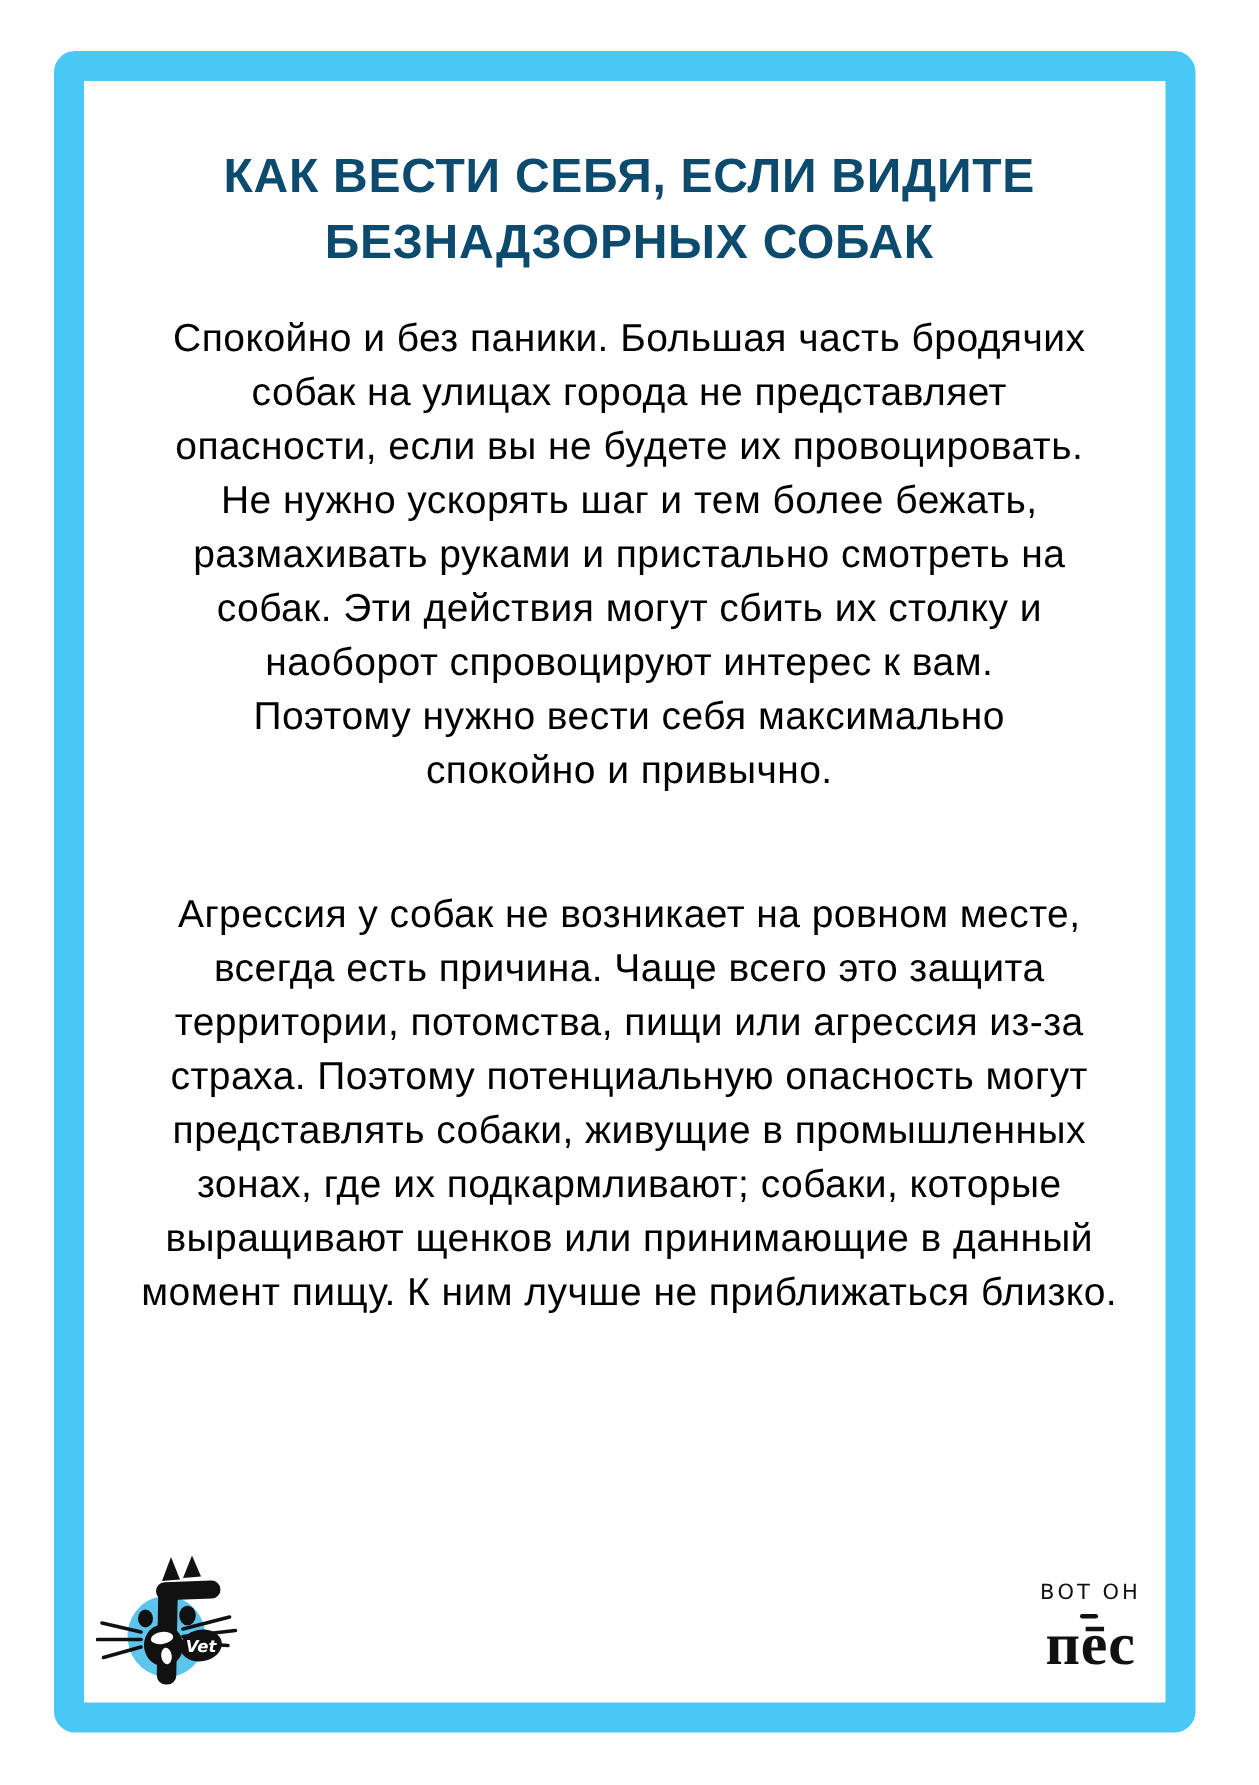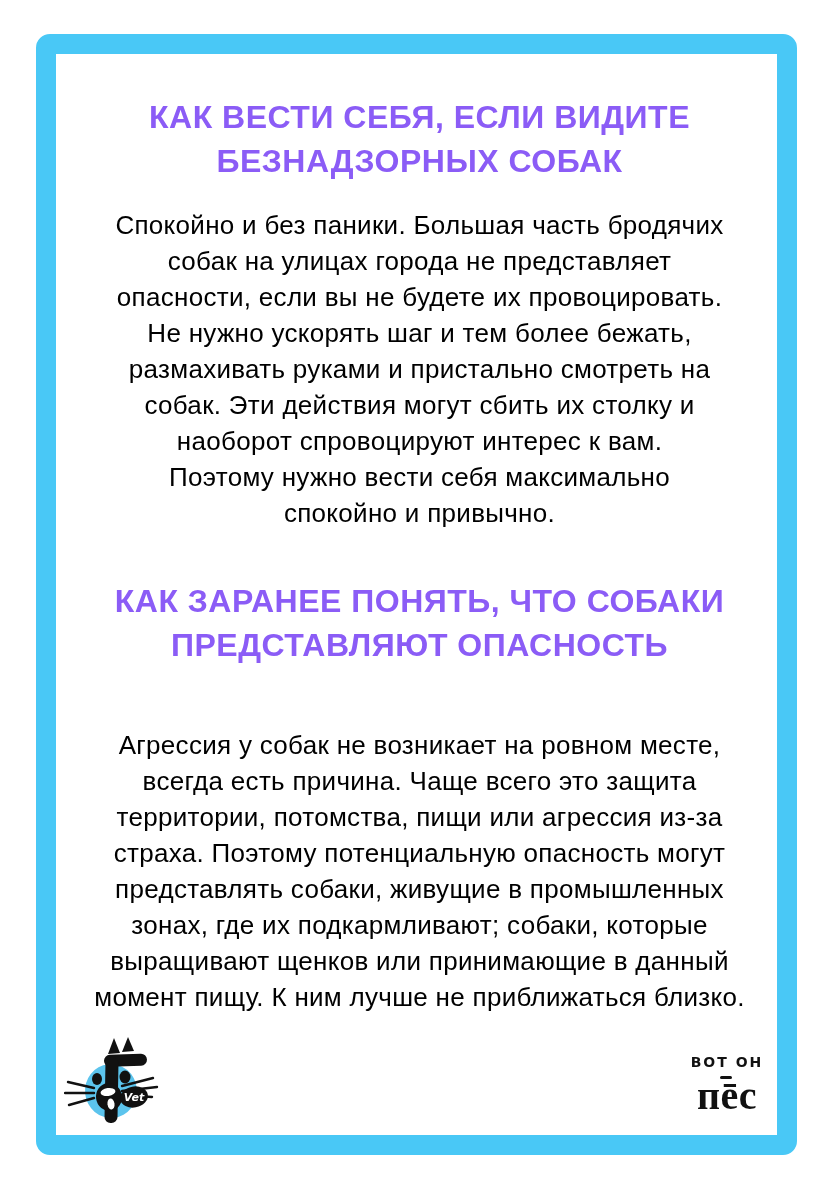--- a/index.html
+++ b/index.html
@@ -33,21 +33,21 @@
     top: 0;
     width: 701px;
     text-align: center;
   }
   .heading {
     margin: 0;
     font-size: 32px;
     line-height: 44px;
     font-weight: 700;
     letter-spacing: 0.5px;
-    color: #8b5cf6;
+    color: #0c4a6e;
     white-space: pre-line;
     text-align: center;
   }
   .heading-1 { margin-top: 95px; }
   .heading-2 { margin-top: 48px; }
   .body-text {
     margin: 0;
     font-size: 26px;
     line-height: 36px;
     letter-spacing: 0.3px;
@@ -72,21 +72,21 @@
     position: absolute;
     left: 684px;
     top: 1055px;
     width: 86px;
     text-align: center;
     color: #111111;
   }
   .pes-top {
     font-family: "DejaVu Sans", sans-serif;
     font-size: 14px;
-    font-weight: 700;
+    font-weight: 400;
     letter-spacing: 2px;
     line-height: 15px;
     white-space: nowrap;
   }
   .pes-t-underline {
     position: absolute;
     left: 36px;
     top: 21px;
     width: 12px;
     height: 2.5px;
@@ -112,22 +112,20 @@
 БЕЗНАДЗОРНЫХ СОБАК</h1>
   <p class="body-text body-1">Спокойно и без паники. Большая часть бродячих
 собак на улицах города не представляет
 опасности, если вы не будете их провоцировать.
 Не нужно ускорять шаг и тем более бежать,
 размахивать руками и пристально смотреть на
 собак. Эти действия могут сбить их столку и
 наоборот спровоцируют интерес к вам.
 Поэтому нужно вести себя максимально
 спокойно и привычно.</p>
-  <h2 class="heading heading-2">КАК ЗАРАНЕЕ ПОНЯТЬ, ЧТО СОБАКИ
-ПРЕДСТАВЛЯЮТ ОПАСНОСТЬ</h2>
   <p class="body-text body-2">Агрессия у собак не возникает на ровном месте,
 всегда есть причина. Чаще всего это защита
 территории, потомства, пищи или агрессия из-за
 страха. Поэтому потенциальную опасность могут
 представлять собаки, живущие в промышленных
 зонах, где их подкармливают; собаки, которые
 выращивают щенков или принимающие в данный
 момент пищу. К ним лучше не приближаться близко.</p>
 </div>
 

